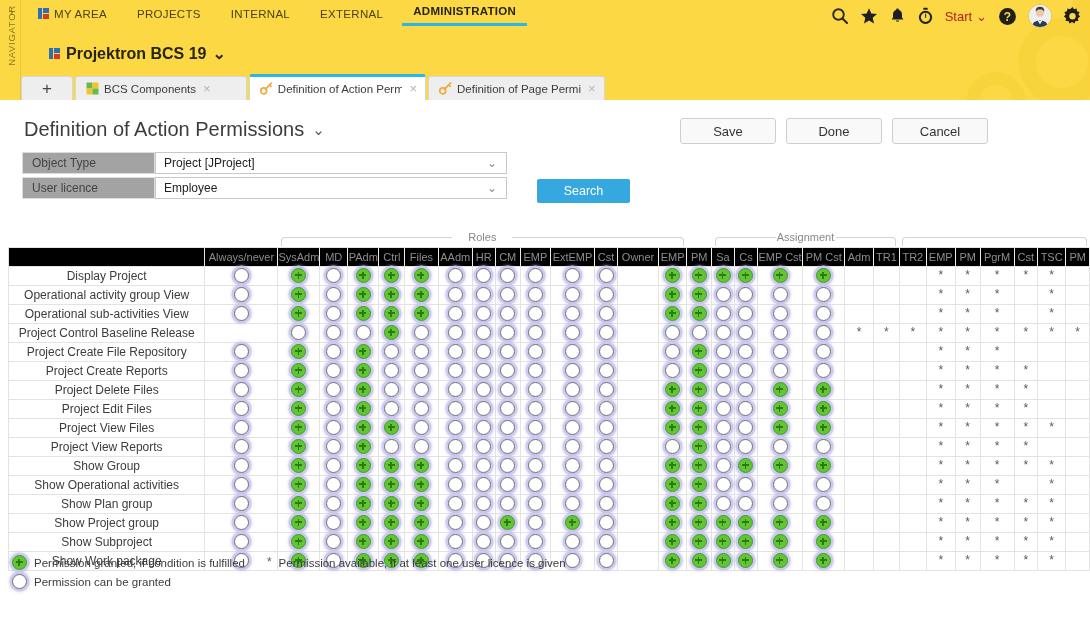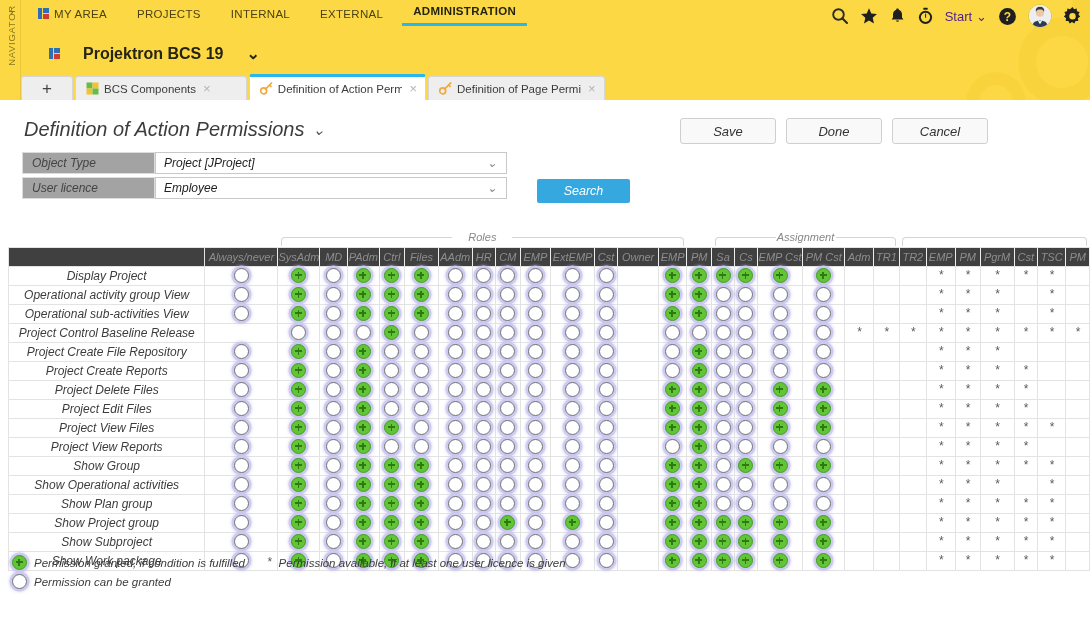--- a/index.html
+++ b/index.html
@@ -87,32 +87,32 @@
 
   
   #top-right-icons {
     position: absolute; right: 8px; top: 2px;
     display: flex; align-items: center; gap: 11px;
     height: 28px;
   }
   #top-right-icons .tri { cursor: pointer; display: flex; align-items: center; }
   #start-menu {
     display: flex; align-items: center; gap: 4px;
-    font-size: 13px; color: #4c1d95; cursor: pointer;
+    font-size: 13px; color: #b91c1c; cursor: pointer;
   }
   #avatar {
     width: 24px; height: 24px; border-radius: 50%;
     background: #f2f2f2; overflow: hidden; position: relative;
     border: 1px solid #e2c73a;
   }
 
   
   #project-title {
     position: absolute; left: 28px; top: 44px;
-    display: flex; align-items: center; gap: 23px;
+    display: flex; align-items: center; gap: 6px;
     font-size: 16px; font-weight: bold; color: #262415;
     cursor: pointer;
   }
 
   
   #tab-strip {
     position: absolute; left: 21px; top: 74px;
     width: 1069px; height: 26px;
     display: flex; align-items: flex-end;
   }
@@ -151,21 +151,20 @@
   .tab .tab-close {
     color: #b4b4b4; font-size: 13px; margin-left: 2px;
   }
   .tab.t-bcs .tab-label { max-width: 132px; }
 
   
   #content {
     position: absolute; left: 0; top: 100px;
     width: 1002px; height: 521px;
     background: #ffffff;
-    font-style: italic;
   }
 
   #page-title {
     position: absolute; left: 24px; top: 18px;
     font-size: 20px; color: #3c3c3c;
     display: flex; align-items: center; gap: 8px;
     cursor: pointer;
   }
   #page-title .chev { font-size: 15px; color: #555; }
 
@@ -284,21 +283,21 @@
 
   
   tr.colrow th {
     font-weight: normal;
     color: #8d8d8d;
     font-size: 11px;
     border-top: 1px solid #e3e3e3;
     border-bottom: 1px solid #e3e3e3;
     border-left: 1px solid #ededed;
     border-right: 1px solid #ededed;
-    background: #404040;
+    background: #000000;
     height: 19px;
     white-space: nowrap;
     overflow: hidden;
   }
   th.rowlabel-head {
     border-left: 1px solid #e3e3e3 !important;
     border-right: 1px solid #e3e3e3 !important;
     background: #fbfbfb;
   }
   td.rowlabel {

